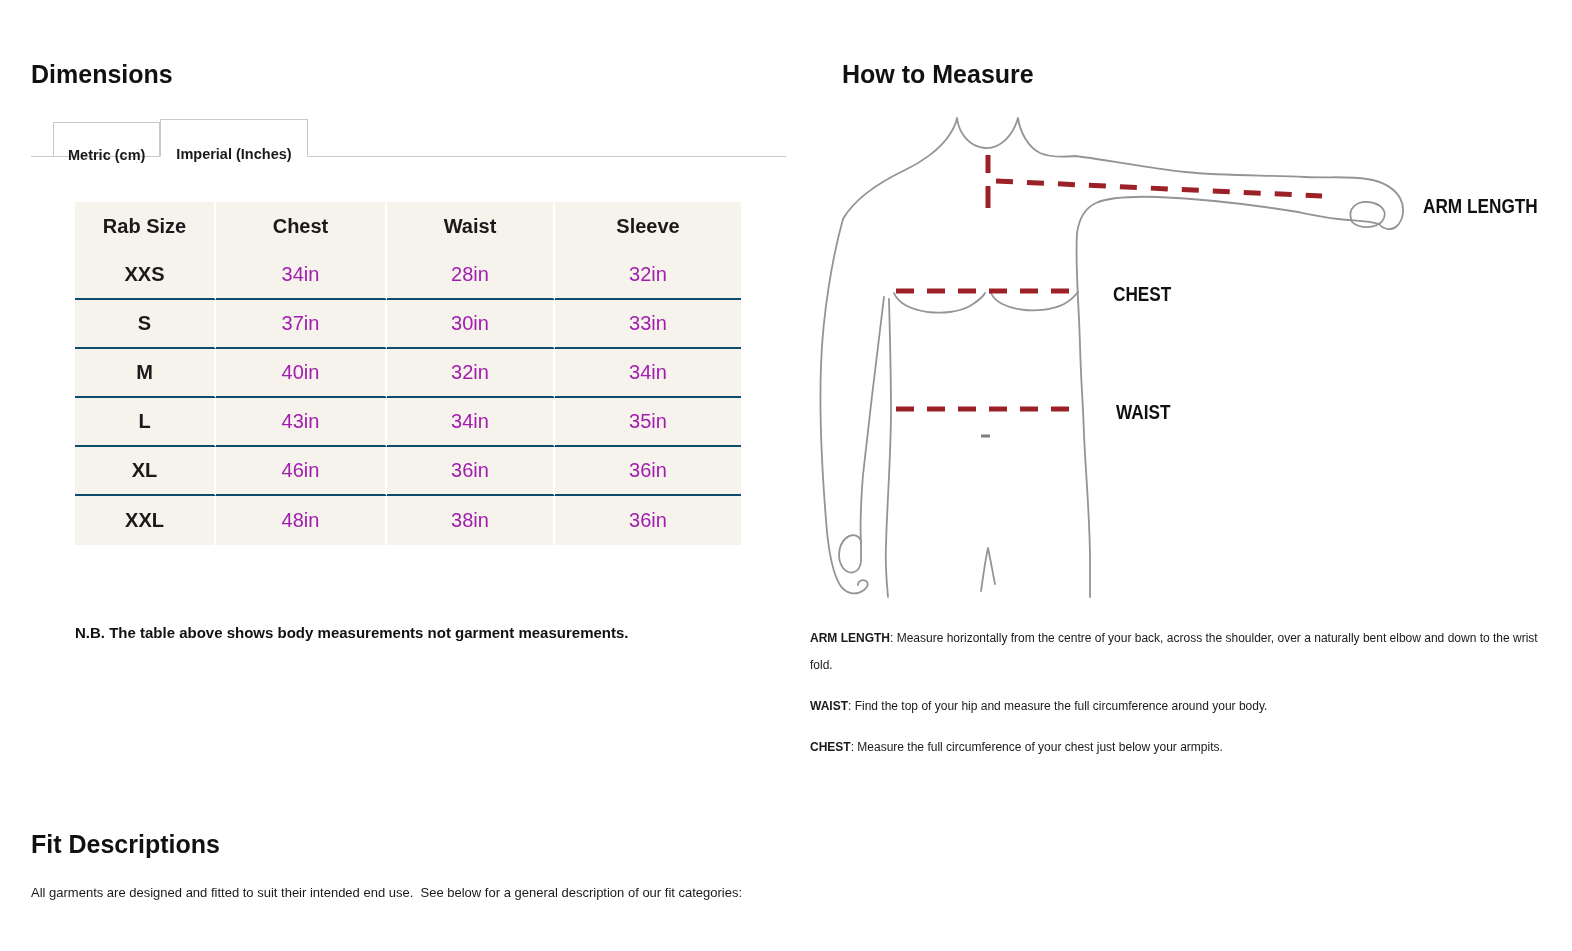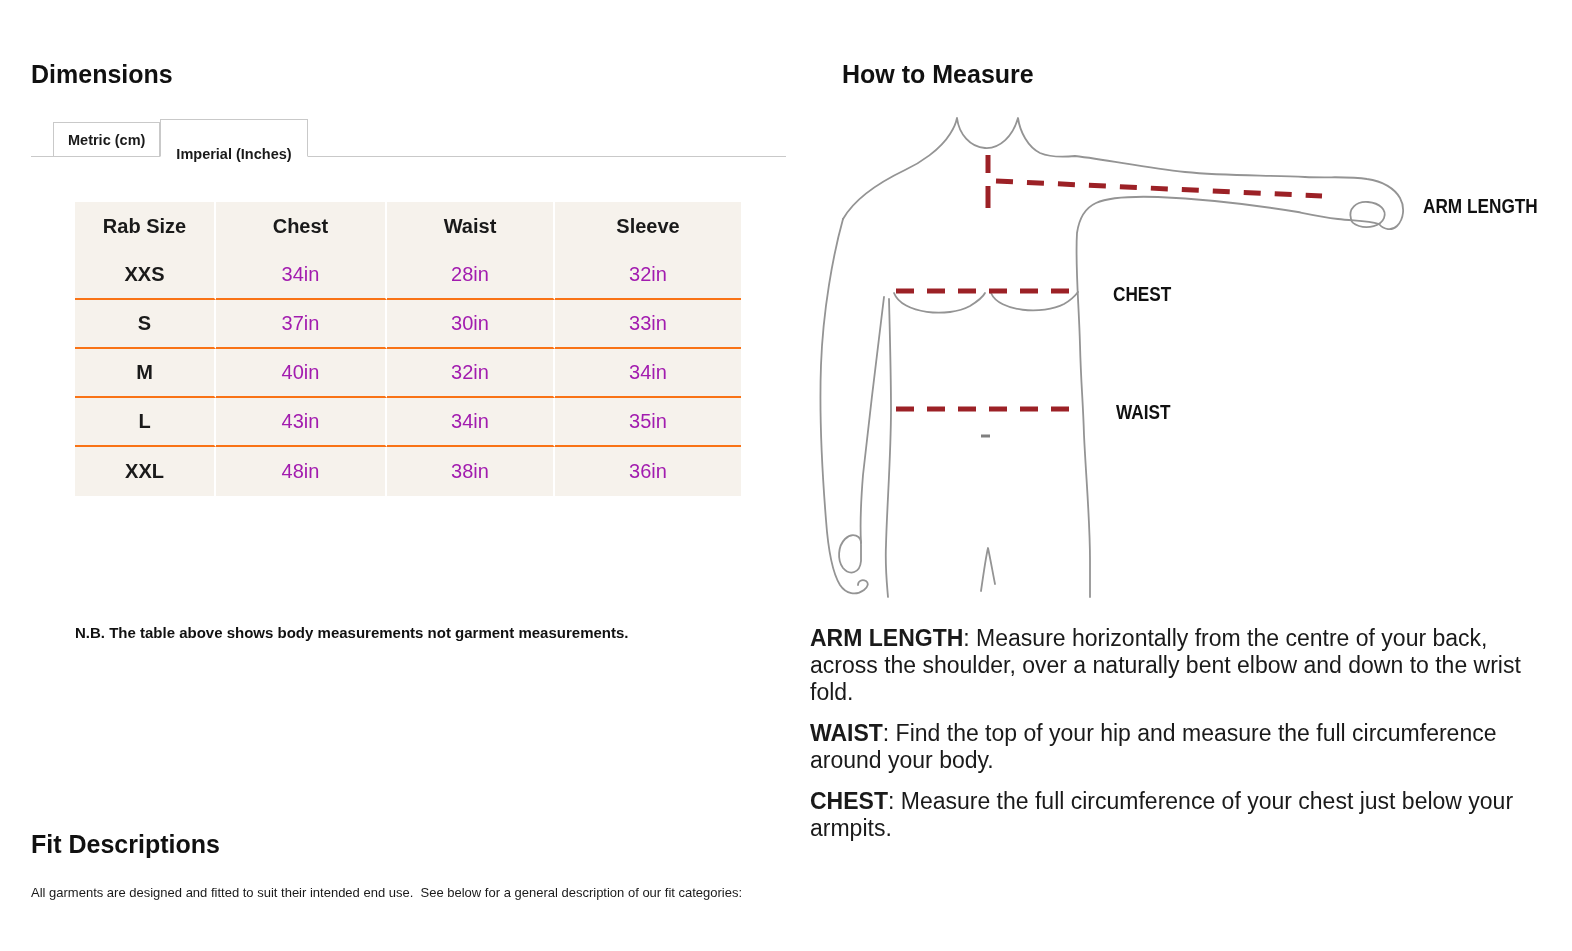--- a/index.html
+++ b/index.html
@@ -17,46 +17,46 @@
   .tabs {
     left:31px; top:119px; width:755px; height:38px;
     border-bottom:1px solid #c9c9c9;
     display:flex; align-items:flex-end; padding-left:22px;
   }
   .tab {
     font-family:"Liberation Sans", sans-serif;
     font-size:14.5px; font-weight:bold; color:#1a1a1a;
     background:#fff; cursor:pointer;
     border:1px solid #c9c9c9; border-bottom:none;
-    height:34px; padding:0 14px; line-height:32px;
+    height:34px; padding:16px 14px; line-height:32px;
   }
   .tab.active {
     height:38px; line-height:36px;
     border-bottom:1px solid #ffffff; margin-bottom:-1px; z-index:2;
     padding:16px 15px;
   }
   
   table.size-table {
     left:75px; top:202px; width:666px;
     border-collapse:separate; border-spacing:0; table-layout:fixed;border-radius:31px;
   }
   .size-table th, .size-table td {
     background:#f6f2ec; height:49px; text-align:center; vertical-align:middle;
-    font-size:20px; border-right:2px solid #fff; border-bottom:2px solid #f97316;
+    font-size:20px; border-right:2px solid #fff; border-bottom:2px solid #0c4a6e;
   }
   .size-table th { font-weight:bold; color:#1a1a1a; }
   .size-table td { font-weight:normal; color:#a21caf; }
   .size-table tr > *:last-child { border-right:none; }
   .size-table tr:last-child > * { border-bottom:none; }
   .table-note {
     left:75px; top:612px; font-size:15px; font-weight:bold; color:#111;margin-top:12px;
   }
   
   .descs { left:810px; top:625px; width:748px; }
-  .descs p { font-size:23px; line-height:27px; color:#1a1a1a; margin:0 0 14px 0; }
+  .descs p { font-size:12px; line-height:27px; color:#1a1a1a; margin:0 0 14px 0; }
   .descs strong { font-weight:bold; }
   
   .fit-text { left:31px; top:879px; width:1200px; font-size:13px; line-height:27px; white-space:pre-wrap; color:#1a1a1a; }
   
   svg.figure { left:810px; top:100px; }
   svg.figure text {
     font-family:"Liberation Sans", sans-serif;
     font-size:20.5px; font-weight:bold;
   }
 </style>
@@ -105,20 +105,26 @@
         <td>32in</td>
         <td>34in</td>
       </tr>
       <tr>
         <th>L</th>
         <td>43in</td>
         <td>34in</td>
         <td>35in</td>
       </tr>
       <tr>
+        <th>XL</th>
+        <td>46in</td>
+        <td>36in</td>
+        <td>36in</td>
+      </tr>
+      <tr>
         <th>XXL</th>
         <td>48in</td>
         <td>38in</td>
         <td>36in</td>
       </tr>
     </tbody>
   </table>
 
   <p class="abs table-note">N.B. The table above shows body measurements not garment measurements.</p>
 </section>

